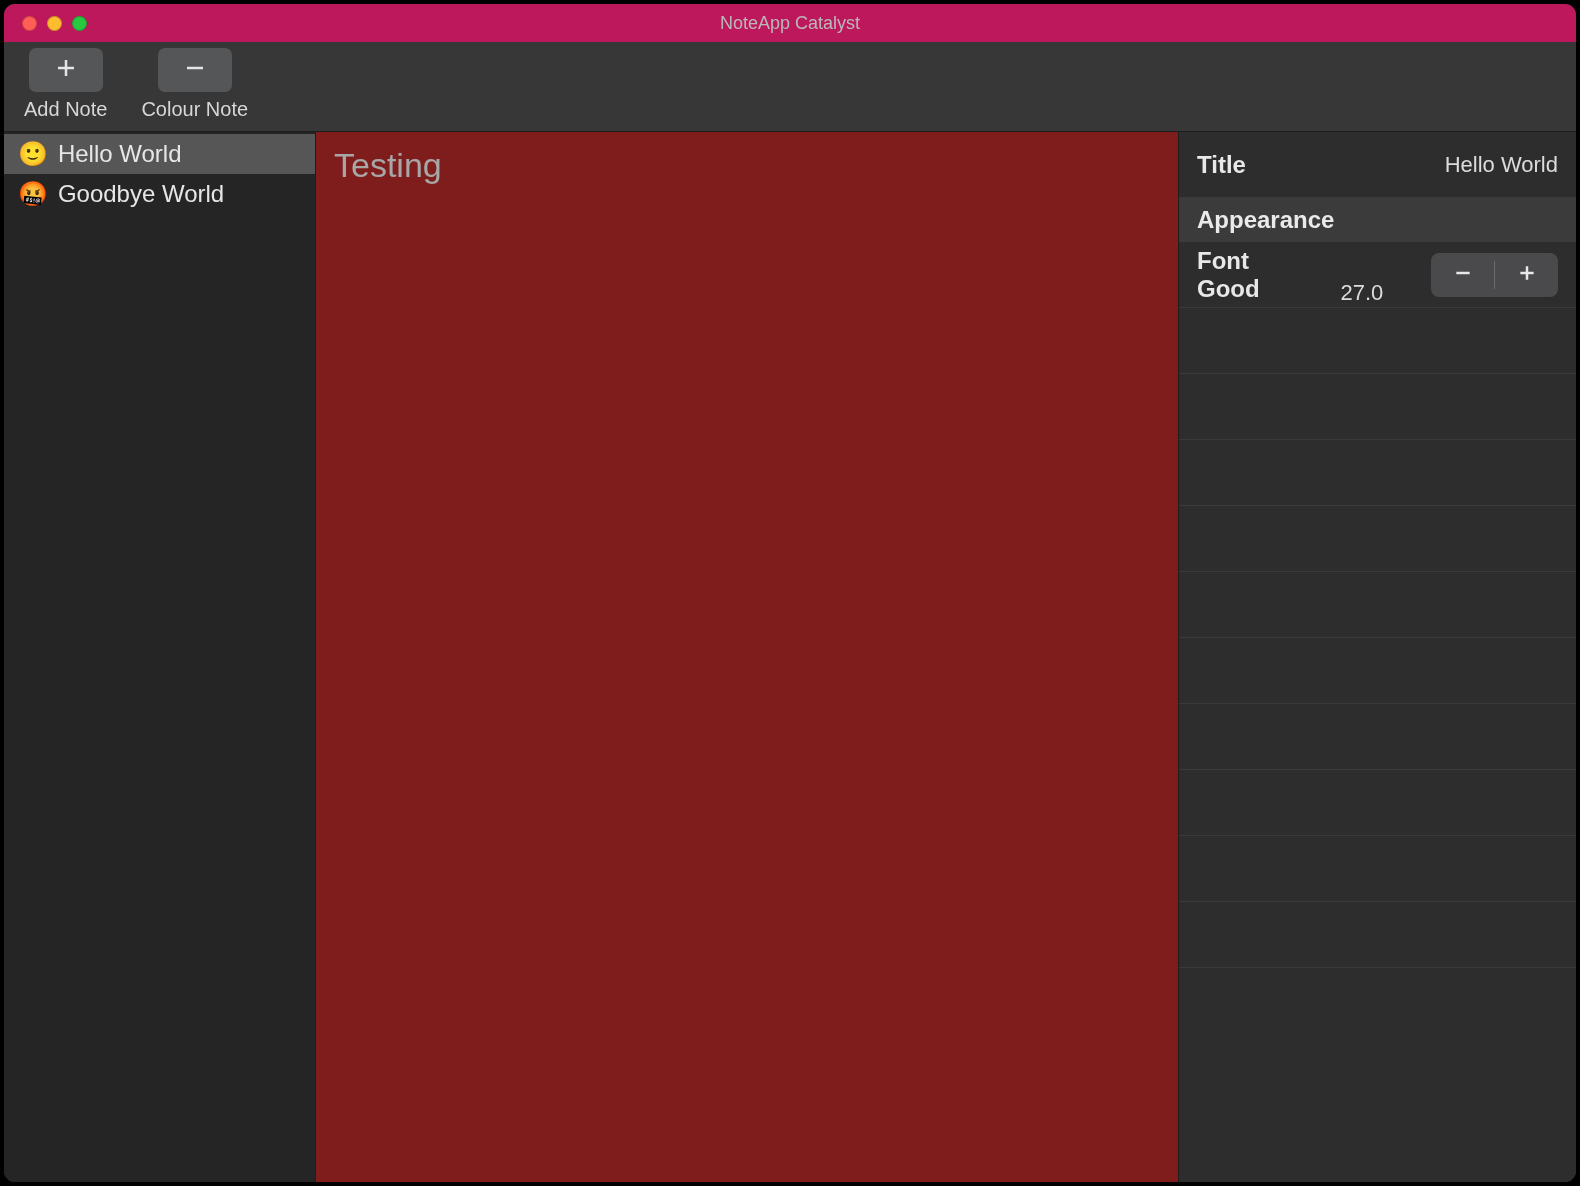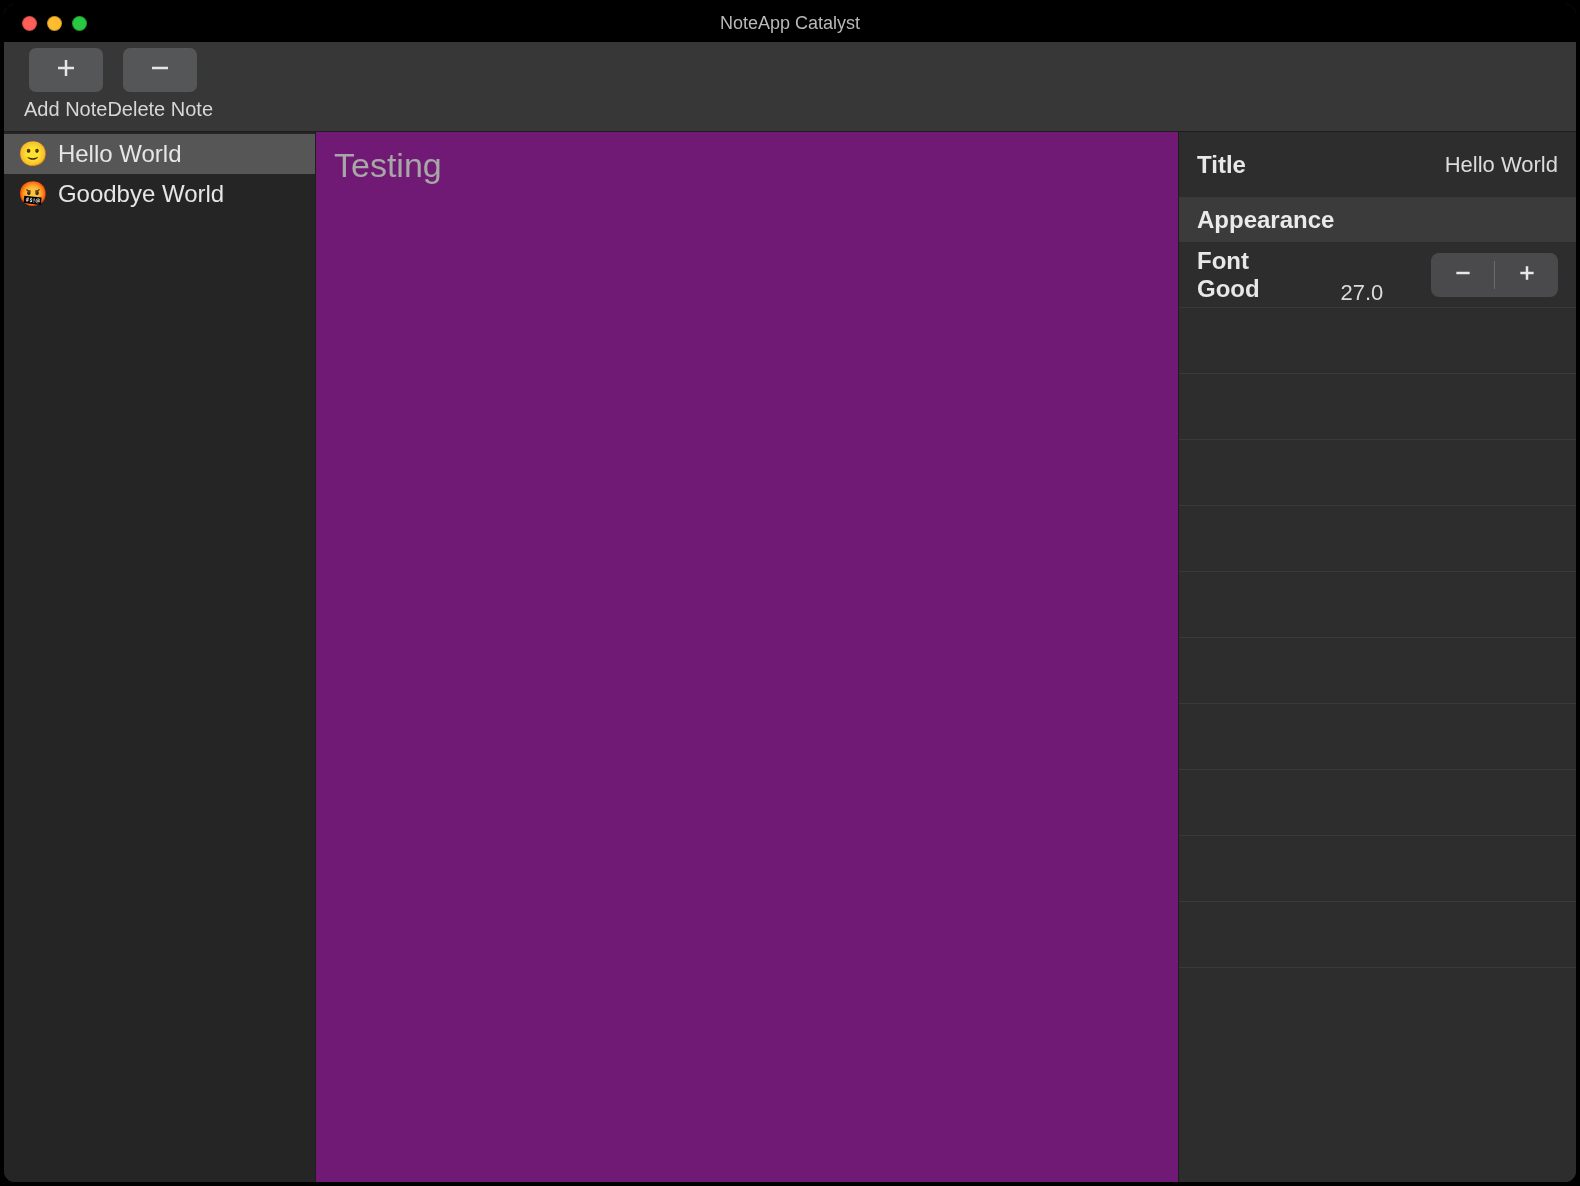--- a/index.html
+++ b/index.html
@@ -18,21 +18,21 @@
       border-radius: 12px;
       overflow: hidden;
       border: 1px solid #000;
       box-shadow: 0 0 0 1px rgba(255,255,255,0.05) inset;
       display: flex;
       flex-direction: column;
     }
     
     .titlebar {
       height: 38px;
-      background: #000000;
+      background: #be185d;
       display: flex;
       align-items: center;
       position: relative;
       flex-shrink: 0;
     }
     .traffic-lights {
       display: flex;
       gap: 10px;
       padding-left: 18px;
     }
@@ -53,20 +53,21 @@
       pointer-events: none;
     }
     
     .toolbar {
       height: 90px;
       background: #373737;
       border-bottom: 1px solid #1e1e1e;
       display: flex;
       align-items: flex-start;
       padding: 6px 12px 4px 20px;
+      gap: 34px;
       flex-shrink: 0;
     }
     .toolbar-item {
       display: flex;
       flex-direction: column;
       align-items: center;
       gap: 6px;
     }
     .toolbar-btn {
       width: 74px;
@@ -107,21 +108,21 @@
       color: #e6e6e6;
       cursor: pointer;
     }
     .note-item.selected {
       background: #565656;
     }
     .note-item .emoji { font-size: 24px; line-height: 1; }
     
     .editor {
       flex: 1;
-      background: #701a75;
+      background: #7f1d1d;
       border-right: 1px solid #1e1e1e;
       padding: 14px 18px;
     }
     .editor-content {
       color: #a7a7a7;
       font-size: 34px;
       font-weight: 400;
       outline: none;
       white-space: pre-wrap;
     }
@@ -228,21 +229,21 @@
       <div class="toolbar-label">Add Note</div>
     </div>
     <div class="toolbar-item">
       <div class="toolbar-btn">
         <span>
           <svg viewBox="0 0 24 24" fill="none">
               <path d="M4 12h16"></path>
             </svg>
         </span>
       </div>
-      <div class="toolbar-label">Delete Note</div>
+      <div class="toolbar-label">Colour Note</div>
     </div>
   </div>
 
   <div class="body">
 
     <div class="sidebar">
       <div class="note-item selected">
         <span class="emoji">🙂</span>
         <span>Hello World</span>
       </div>

